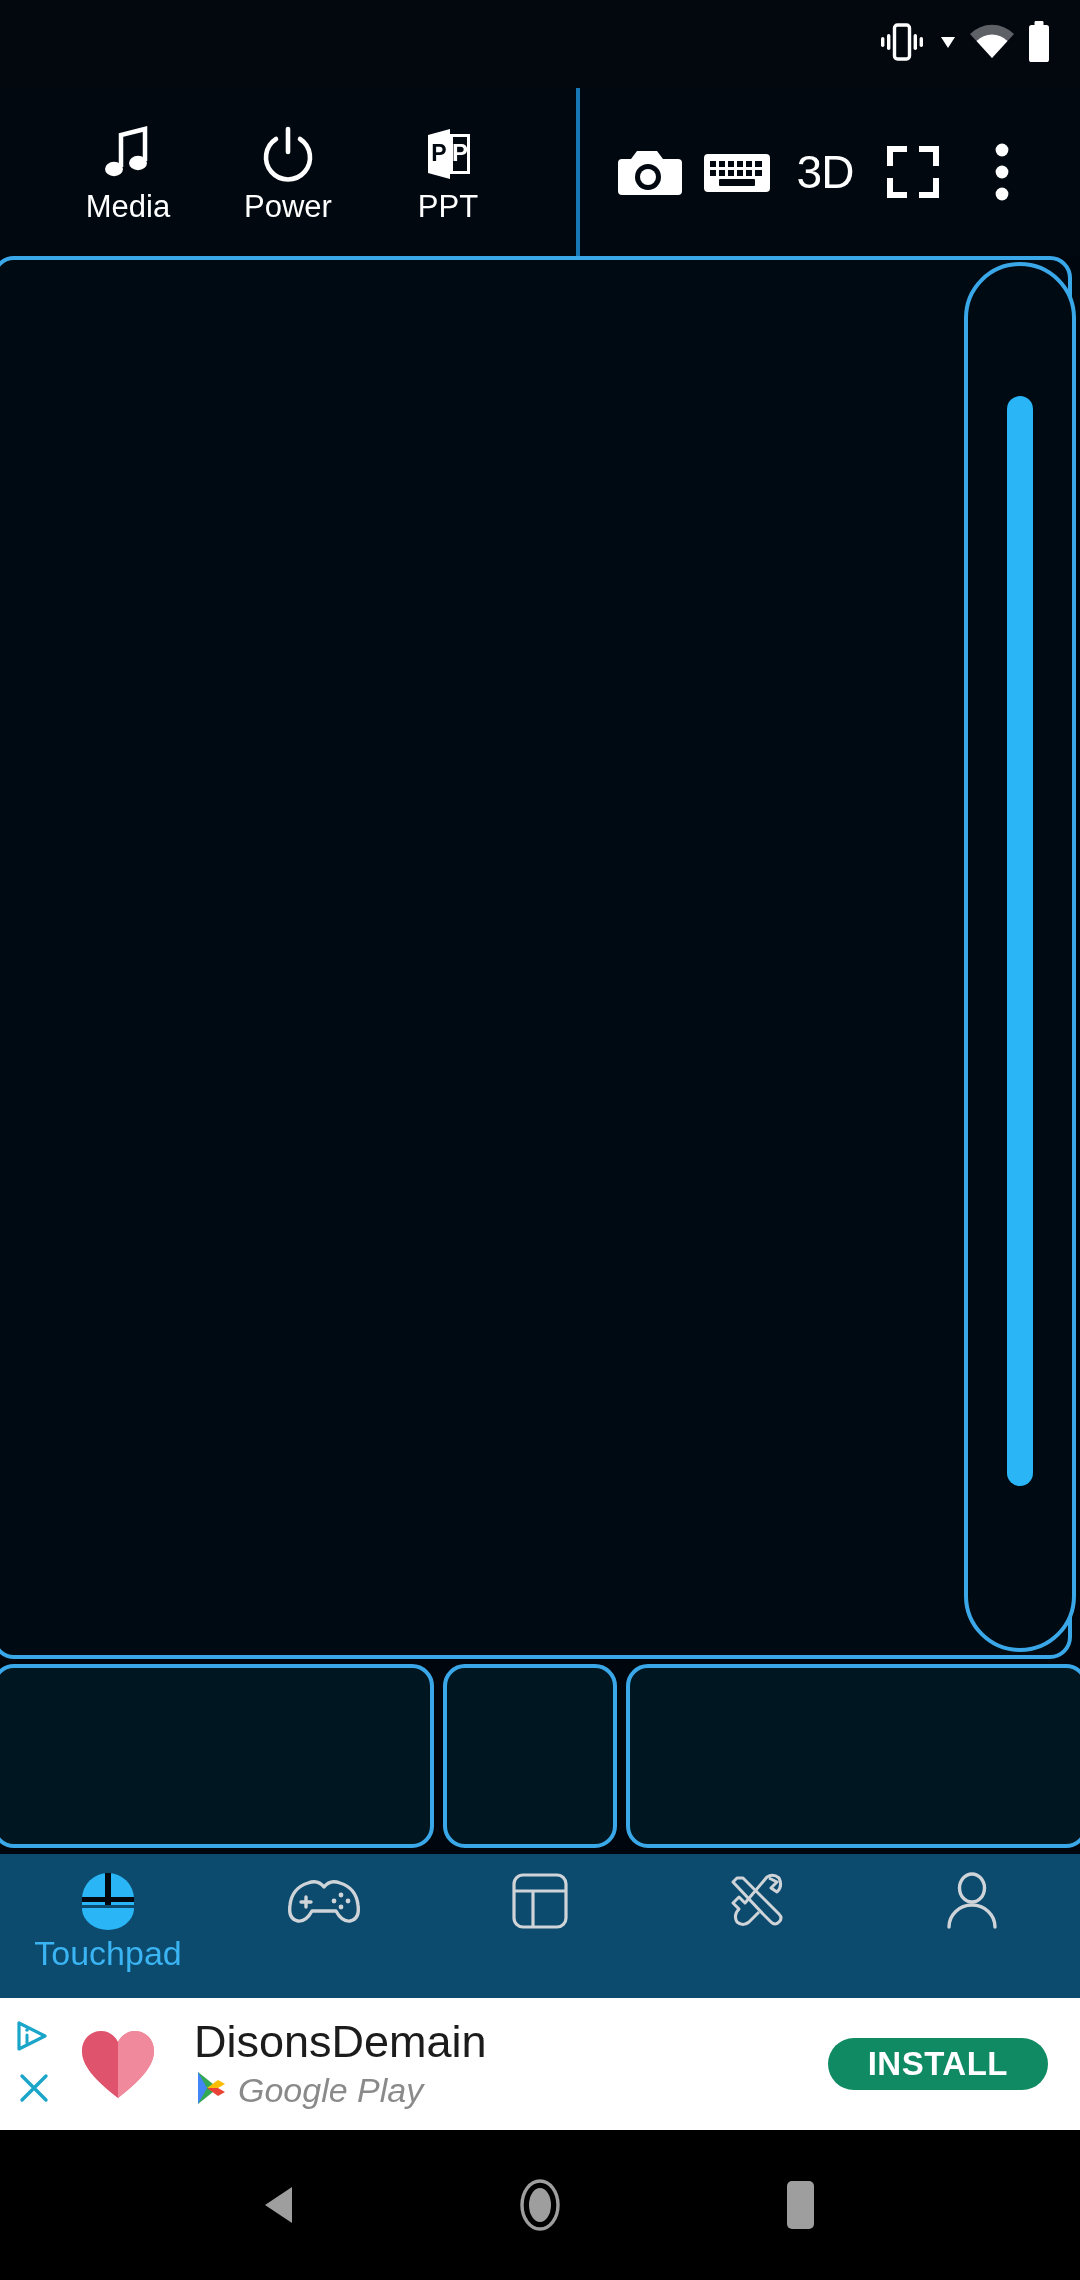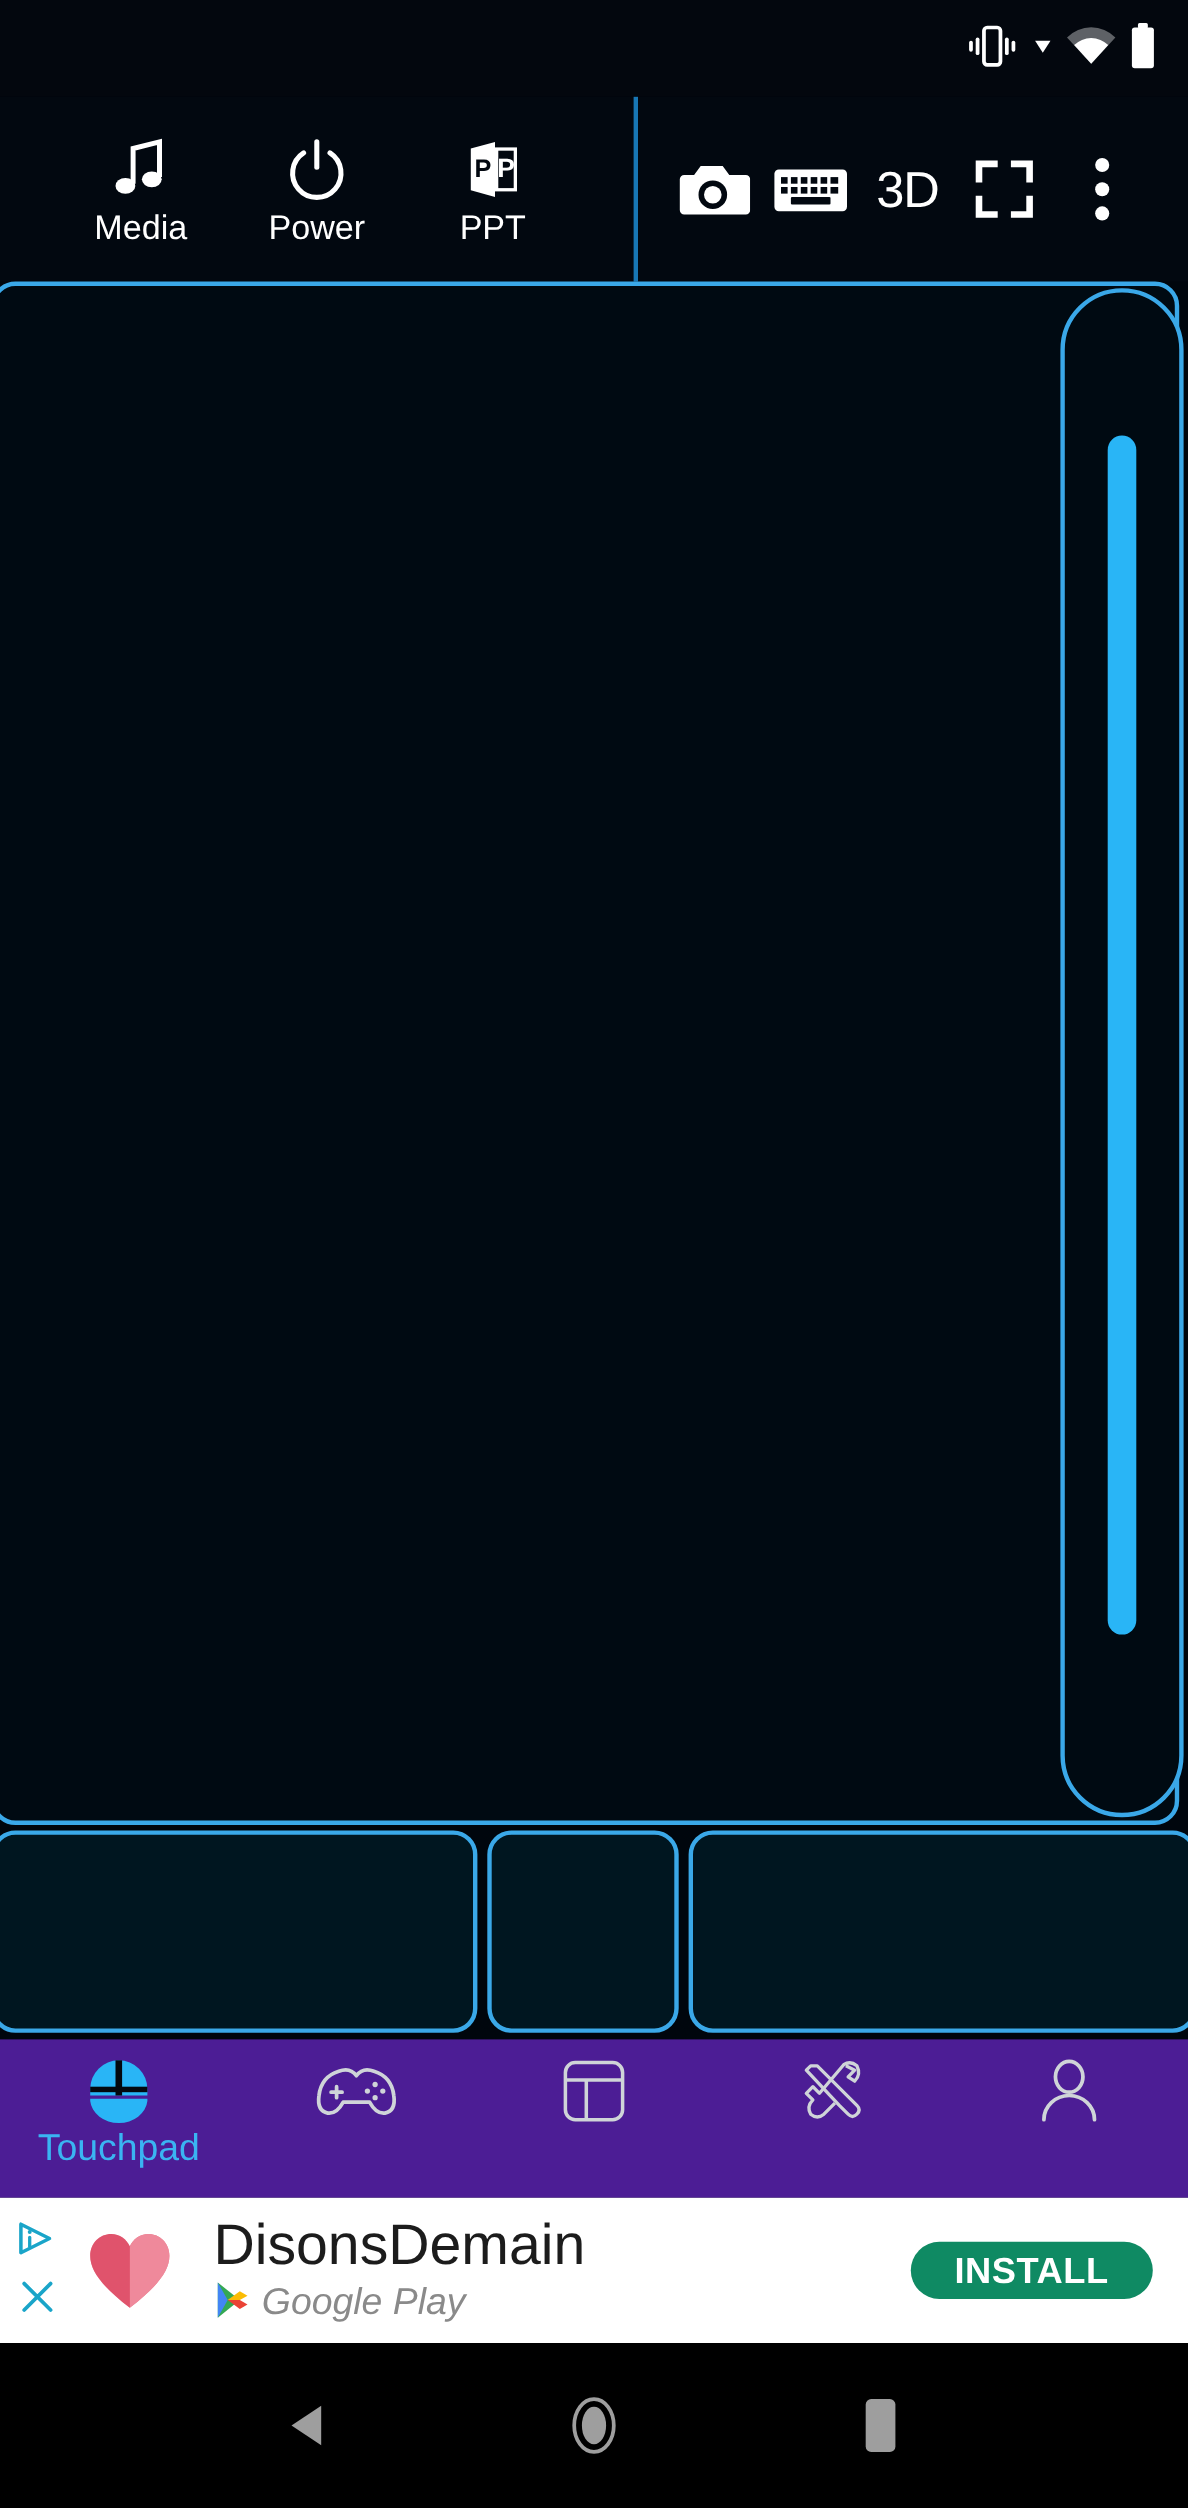--- a/index.html
+++ b/index.html
@@ -166,21 +166,21 @@
   .mbtn-mid   { width: 175px; }
   .mbtn-right { width: 462px; }
 
   
   .bottomnav {
     position: absolute;
     top: 1854px;
     left: 0;
     width: 1080px;
     height: 144px;
-    background: #4c1d95;
+    background: #0c4a6e;
     display: flex;
     align-items: flex-start;
   }
   .nav-item {
     flex: 1;
     height: 144px;
     display: flex;
     flex-direction: column;
     align-items: center;
     justify-content: flex-start;
@@ -229,21 +229,21 @@
     margin-left: 10px;
   }
   .ad-text {
     margin-left: 30px;
     display: flex;
     flex-direction: column;
     justify-content: center;
     gap: 4px;
   }
   .ad-title {
-    font-size: 52px;
+    font-size: 45px;
     color: #1c1c1c;
     line-height: 1.05;
   }
   .ad-store {
     display: flex;
     align-items: center;
     gap: 10px;
     font-style: italic;
   }
   .ad-store-label {

